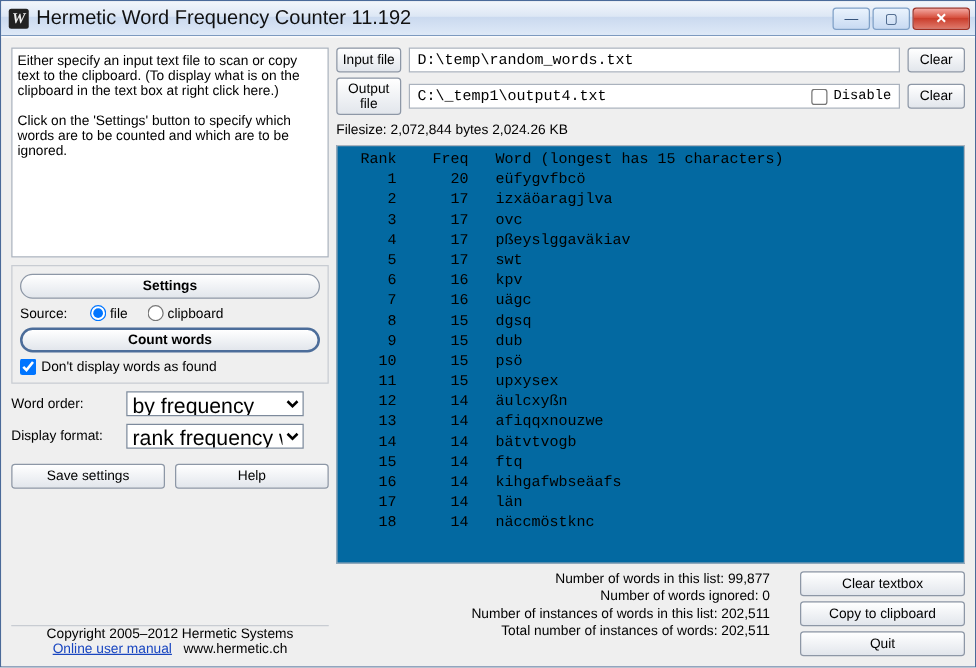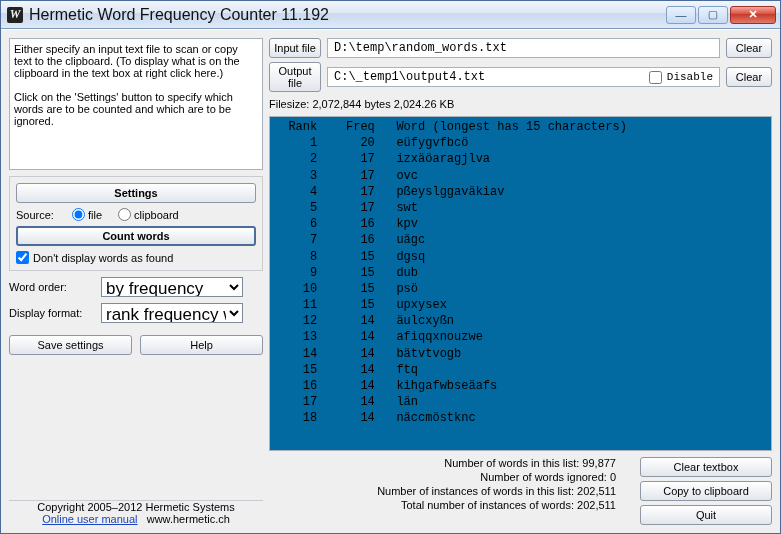--- a/index.html
+++ b/index.html
@@ -69,21 +69,21 @@
     width: 254px;
     display: flex; flex-direction: column;
     gap: 6px;
   }
   .right-col {
     flex: 1;
     display: flex; flex-direction: column;
     gap: 4px;
   }
   .big-textarea {
-    height: 132px;
+    height: 168px;
     border: 1px solid #aab2bd;
     background: #fff;
     padding: 4px;
     overflow-y: scroll;
     white-space: pre-wrap;
     font-size: 11px;
   }
   .panel {
     border: 1px solid #c8ccd2;
     padding: 4px 6px;
@@ -94,21 +94,21 @@
     background: linear-gradient(to bottom, #fff, #e2e6ec);
     border-radius: 3px;
     padding: 2px 4px;
     text-align: center;
     font-size: 11px;
     display: inline-flex;
     align-items: center;
     justify-content: center;
     min-height: 20px;
   }
-  .btn.bold { font-weight: bold; }
+  .btn.bold { font-weight: bold; border-radius: 10px; }
   .btn.full { width: 100%; }
   .row { display: flex; align-items: center; gap: 6px; }
   .row .lbl { min-width: 86px; }
   .radio { display: inline-flex; align-items: center; gap: 3px; margin-right: 10px; }
   .radio input { margin: 0; }
   .chk { display: inline-flex; align-items: center; gap: 4px; }
   .chk input { margin: 0; }
   select.combo {
     font-size: 17px;
     width: 142px;

